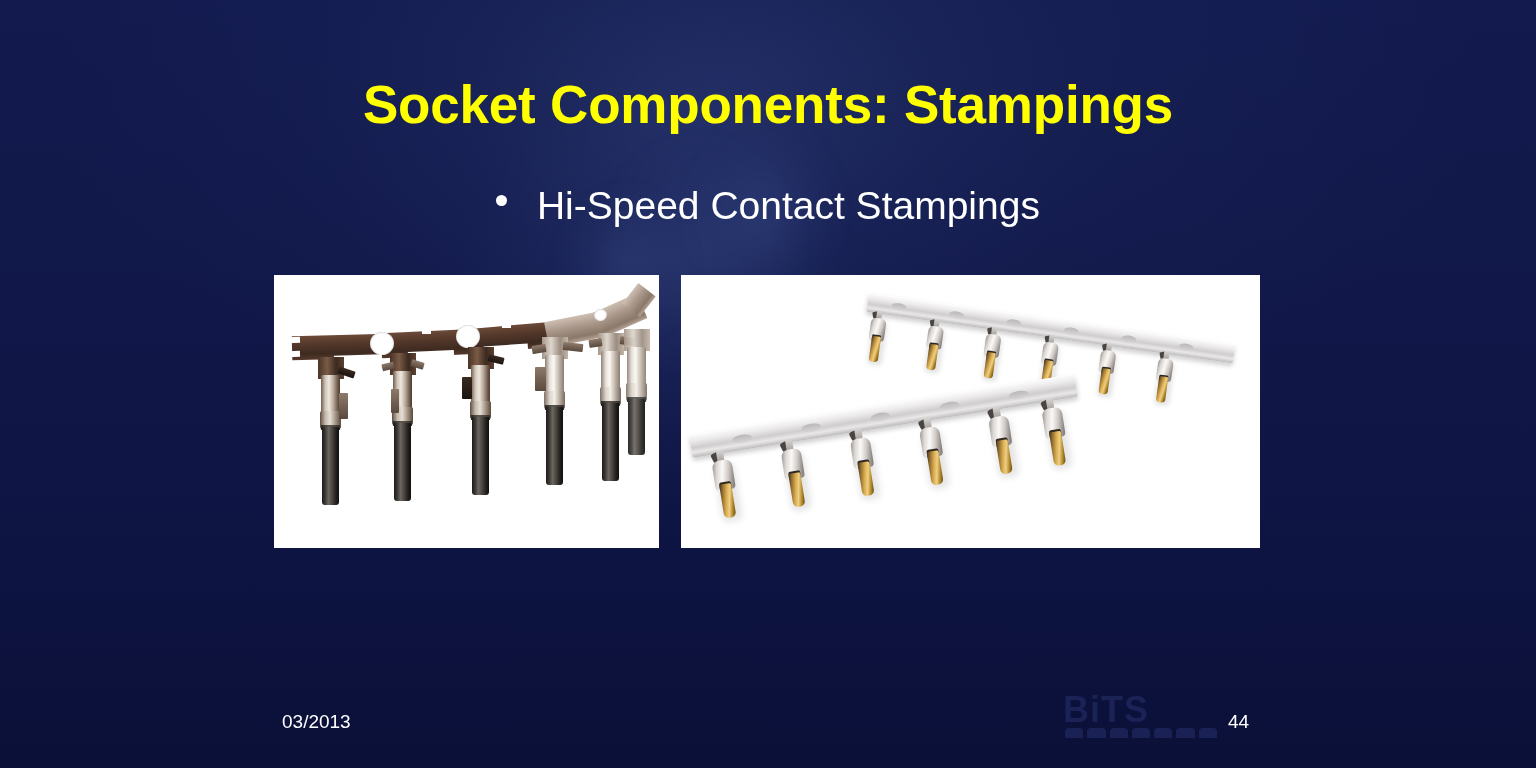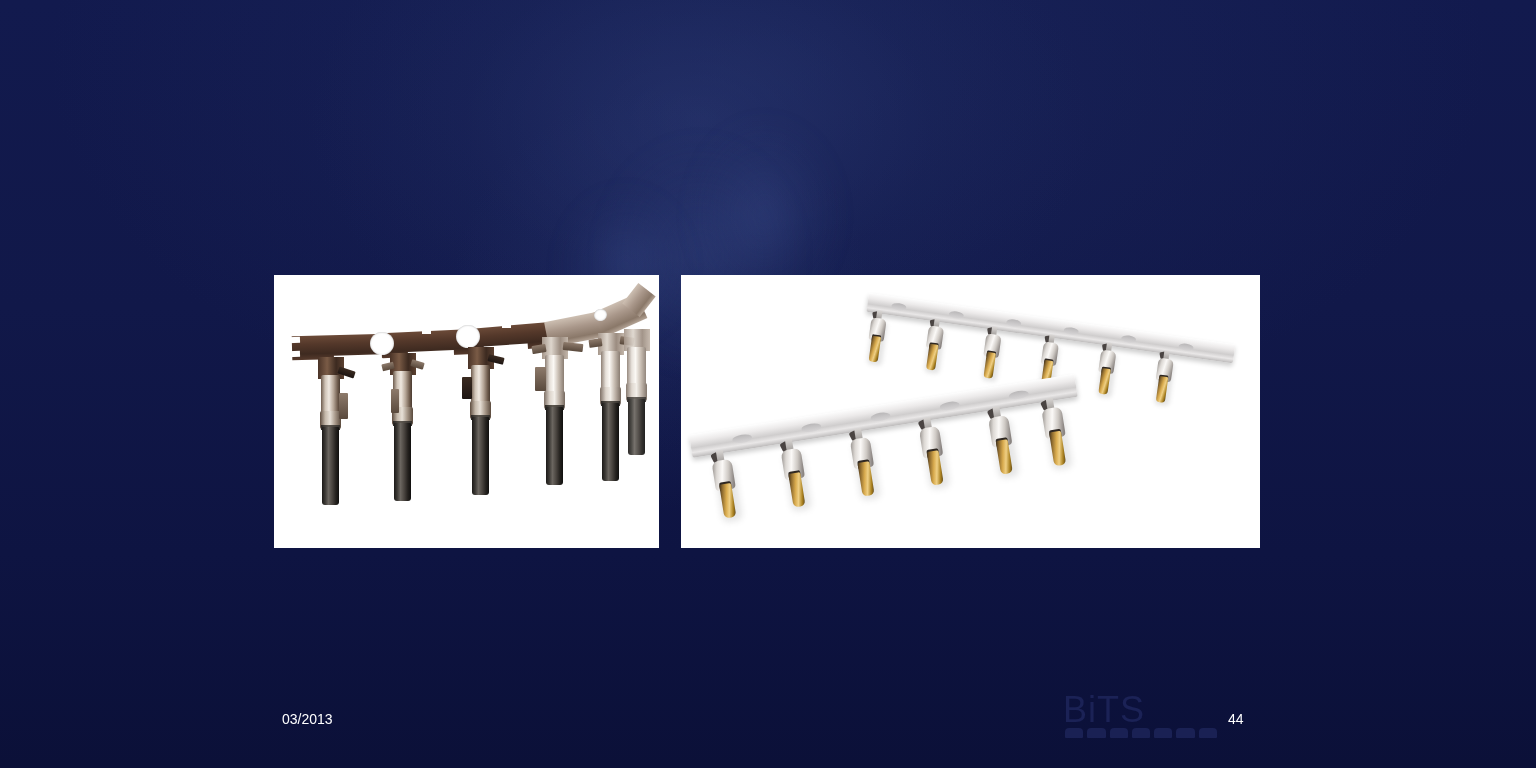--- a/index.html
+++ b/index.html
@@ -187,40 +187,40 @@
     border-radius:6px;
     z-index:-1;
   }
   
   .gc.small { transform:scale(0.76); transform-origin:top left; }
 
   
   .footer-text {
     position:absolute;
     color:#ffffff;
-    font-size:14px;
+    font-size:19px;
     line-height:1;
     white-space:nowrap;
   }
   #footer-date  { left:282px; top:712px; }
   #footer-title { left:0; right:0; top:712px; text-align:center; }
   #footer-page  { left:1228px; top:712px; }
 
   #bits-logo {
     position:absolute;
     left:1063px; top:691px;
     width:158px; height:50px;
     pointer-events:none;
   }
   #bits-logo .wordmark {
     position:absolute; left:0; top:0;
     width:158px; height:37px;
     color:#1b2256;
     font-size:36px;
-    font-weight:normal;
+    font-weight:bold;
     letter-spacing:1px;
     line-height:37px;
   }
   #bits-logo .dots {
     position:absolute; left:2px; top:37px;
     width:152px; height:10px;
     display:flex; gap:4px;
   }
   #bits-logo .dots i {
     display:block; flex:1 1 auto; height:10px;
@@ -230,21 +230,26 @@
 </style>
 </head>
 <body>
 
 <div id="slide">
 
   <div class="wm-blob" style="left:600px; top:140px; width:200px; height:230px;"></div>
   <div class="wm-blob" style="left:690px; top:120px; width:150px; height:190px;"></div>
   <div class="wm-blob" style="left:560px; top:190px; width:130px; height:150px;"></div>
 
-
+  <div id="slide-title">Socket Components: Stampings</div>
+
+  <div id="bullet-row">
+    <span class="bdot"></span>
+    <span class="btext">Hi-Speed Contact Stampings</span>
+  </div>
 
   <div class="photo" id="photo-left">
 
     <div class="carrier-seg" style="left:18px; top:60px; width:96px; height:24px; transform:rotate(-1.6deg);"></div>
     <div class="carrier-seg" style="left:108px; top:56px; width:96px; height:25px; transform:rotate(-2.6deg);"></div>
     <div class="carrier-seg" style="left:196px; top:50px; width:90px; height:25px; transform:rotate(-5deg);"></div>
 
     <div class="carrier-light" style="left:272px; top:41px; width:62px; height:26px; transform:rotate(-11deg);"></div>
     <div class="carrier-light" style="left:322px; top:27px; width:48px; height:27px; transform:rotate(-24deg);"></div>
     <div class="carrier-light" style="left:352px; top:14px; width:26px; height:22px; transform:rotate(-52deg);"></div>

